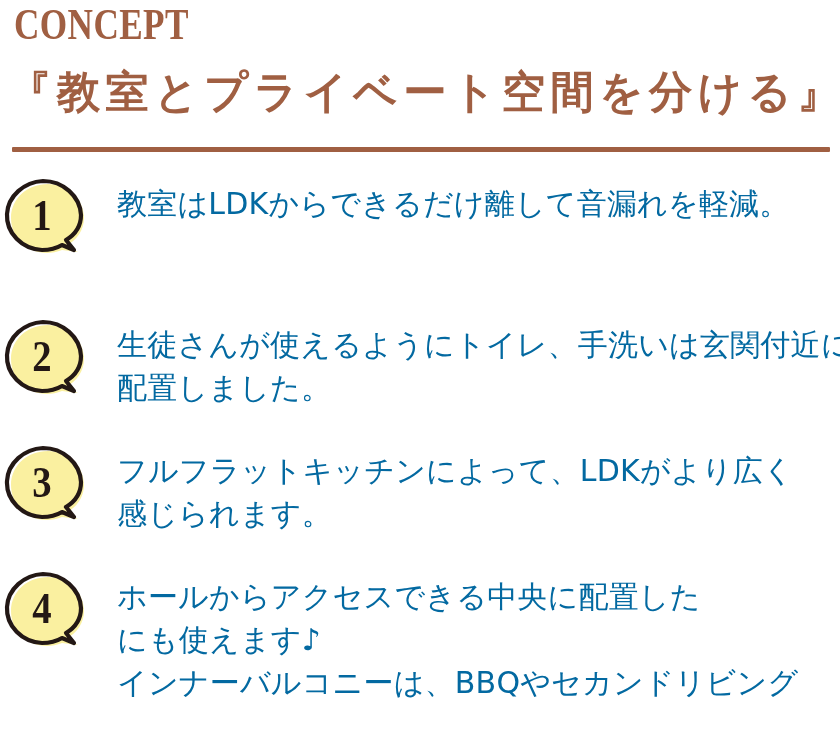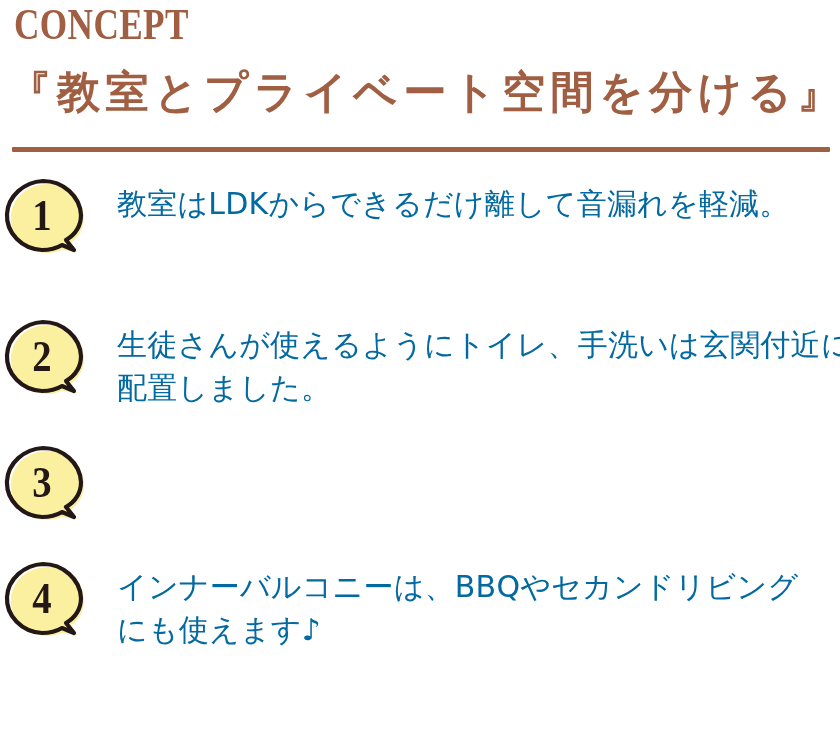--- a/index.html
+++ b/index.html
@@ -167,30 +167,33 @@
 
   <div class="item item-3">
     <div class="badge">
       <svg viewBox="0 0 84 80" xmlns="http://www.w3.org/2000/svg" aria-hidden="true">
         <path d="M44 6 C63 6 80 20 80 40 C80 52 73 62 62 68 L74 74 L58 72 C53 74 48 75 43 75 C23 75 7 60 7 40 C7 20 24 6 44 6 Z" fill="#faf0a0"></path>
         <path d="M39 3 C20 4 4 18 3 36 C2 55 18 71 38 72 C46 72 53 70 58 67 L70 72 L62 62 C72 56 77 47 77 37 C76 18 59 3 39 3 Z" fill="none" stroke="#231815" stroke-width="4.2" stroke-linecap="round" stroke-linejoin="round"></path>
       </svg>
       <div class="badge-num">3</div>
     </div>
     <div class="body">
+      <div class="line">フルフラットキッチンによって、LDKがより広く</div>
+      <div class="line">感じられます。</div>
     </div>
   </div>
 
   <div class="item item-4">
     <div class="badge">
       <svg viewBox="0 0 84 80" xmlns="http://www.w3.org/2000/svg" aria-hidden="true">
         <path d="M44 6 C63 6 80 20 80 40 C80 52 73 62 62 68 L74 74 L58 72 C53 74 48 75 43 75 C23 75 7 60 7 40 C7 20 24 6 44 6 Z" fill="#faf0a0"></path>
         <path d="M39 3 C20 4 4 18 3 36 C2 55 18 71 38 72 C46 72 53 70 58 67 L70 72 L62 62 C72 56 77 47 77 37 C76 18 59 3 39 3 Z" fill="none" stroke="#231815" stroke-width="4.2" stroke-linecap="round" stroke-linejoin="round"></path>
       </svg>
       <div class="badge-num">4</div>
     </div>
     <div class="body">
+      <div class="line">ホールからアクセスできる中央に配置した</div>
+      <div class="line">にも使えます♪</div>
       <div class="line">インナーバルコニーは、BBQやセカンドリビング</div>
-      <div class="line">にも使えます♪</div>
     </div>
   </div>
 
 </div>
 
 </body></html>

